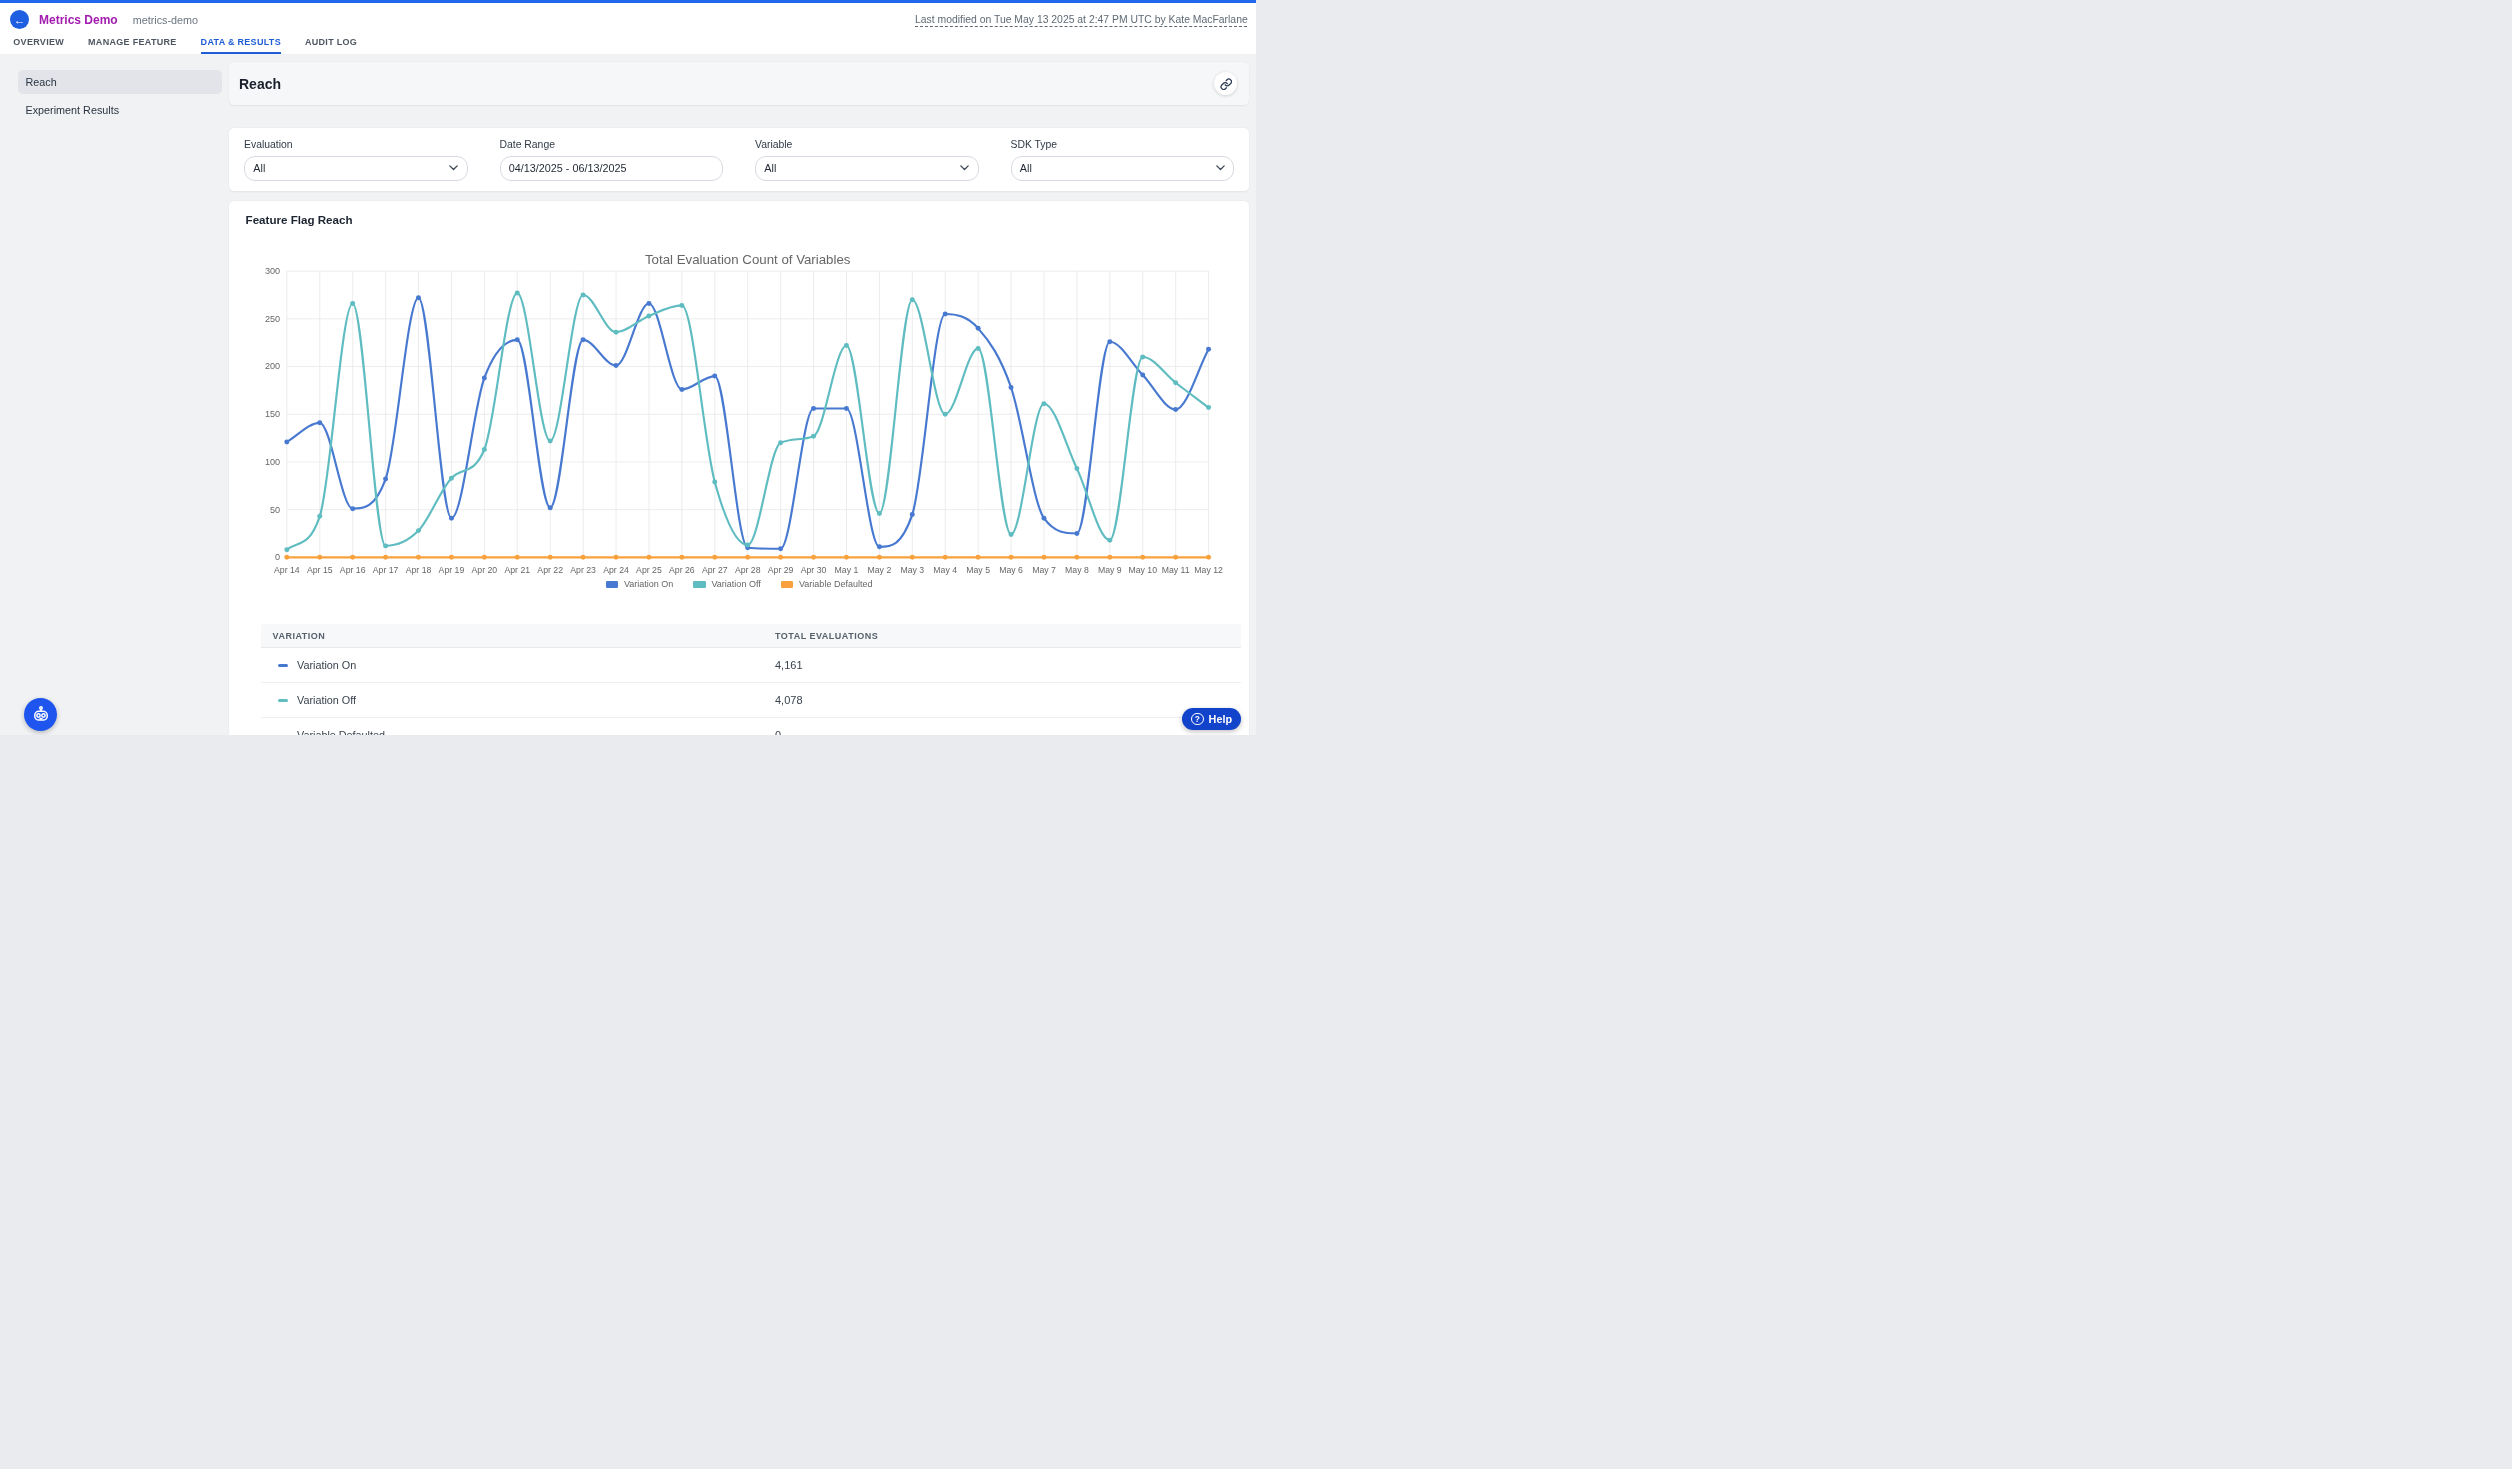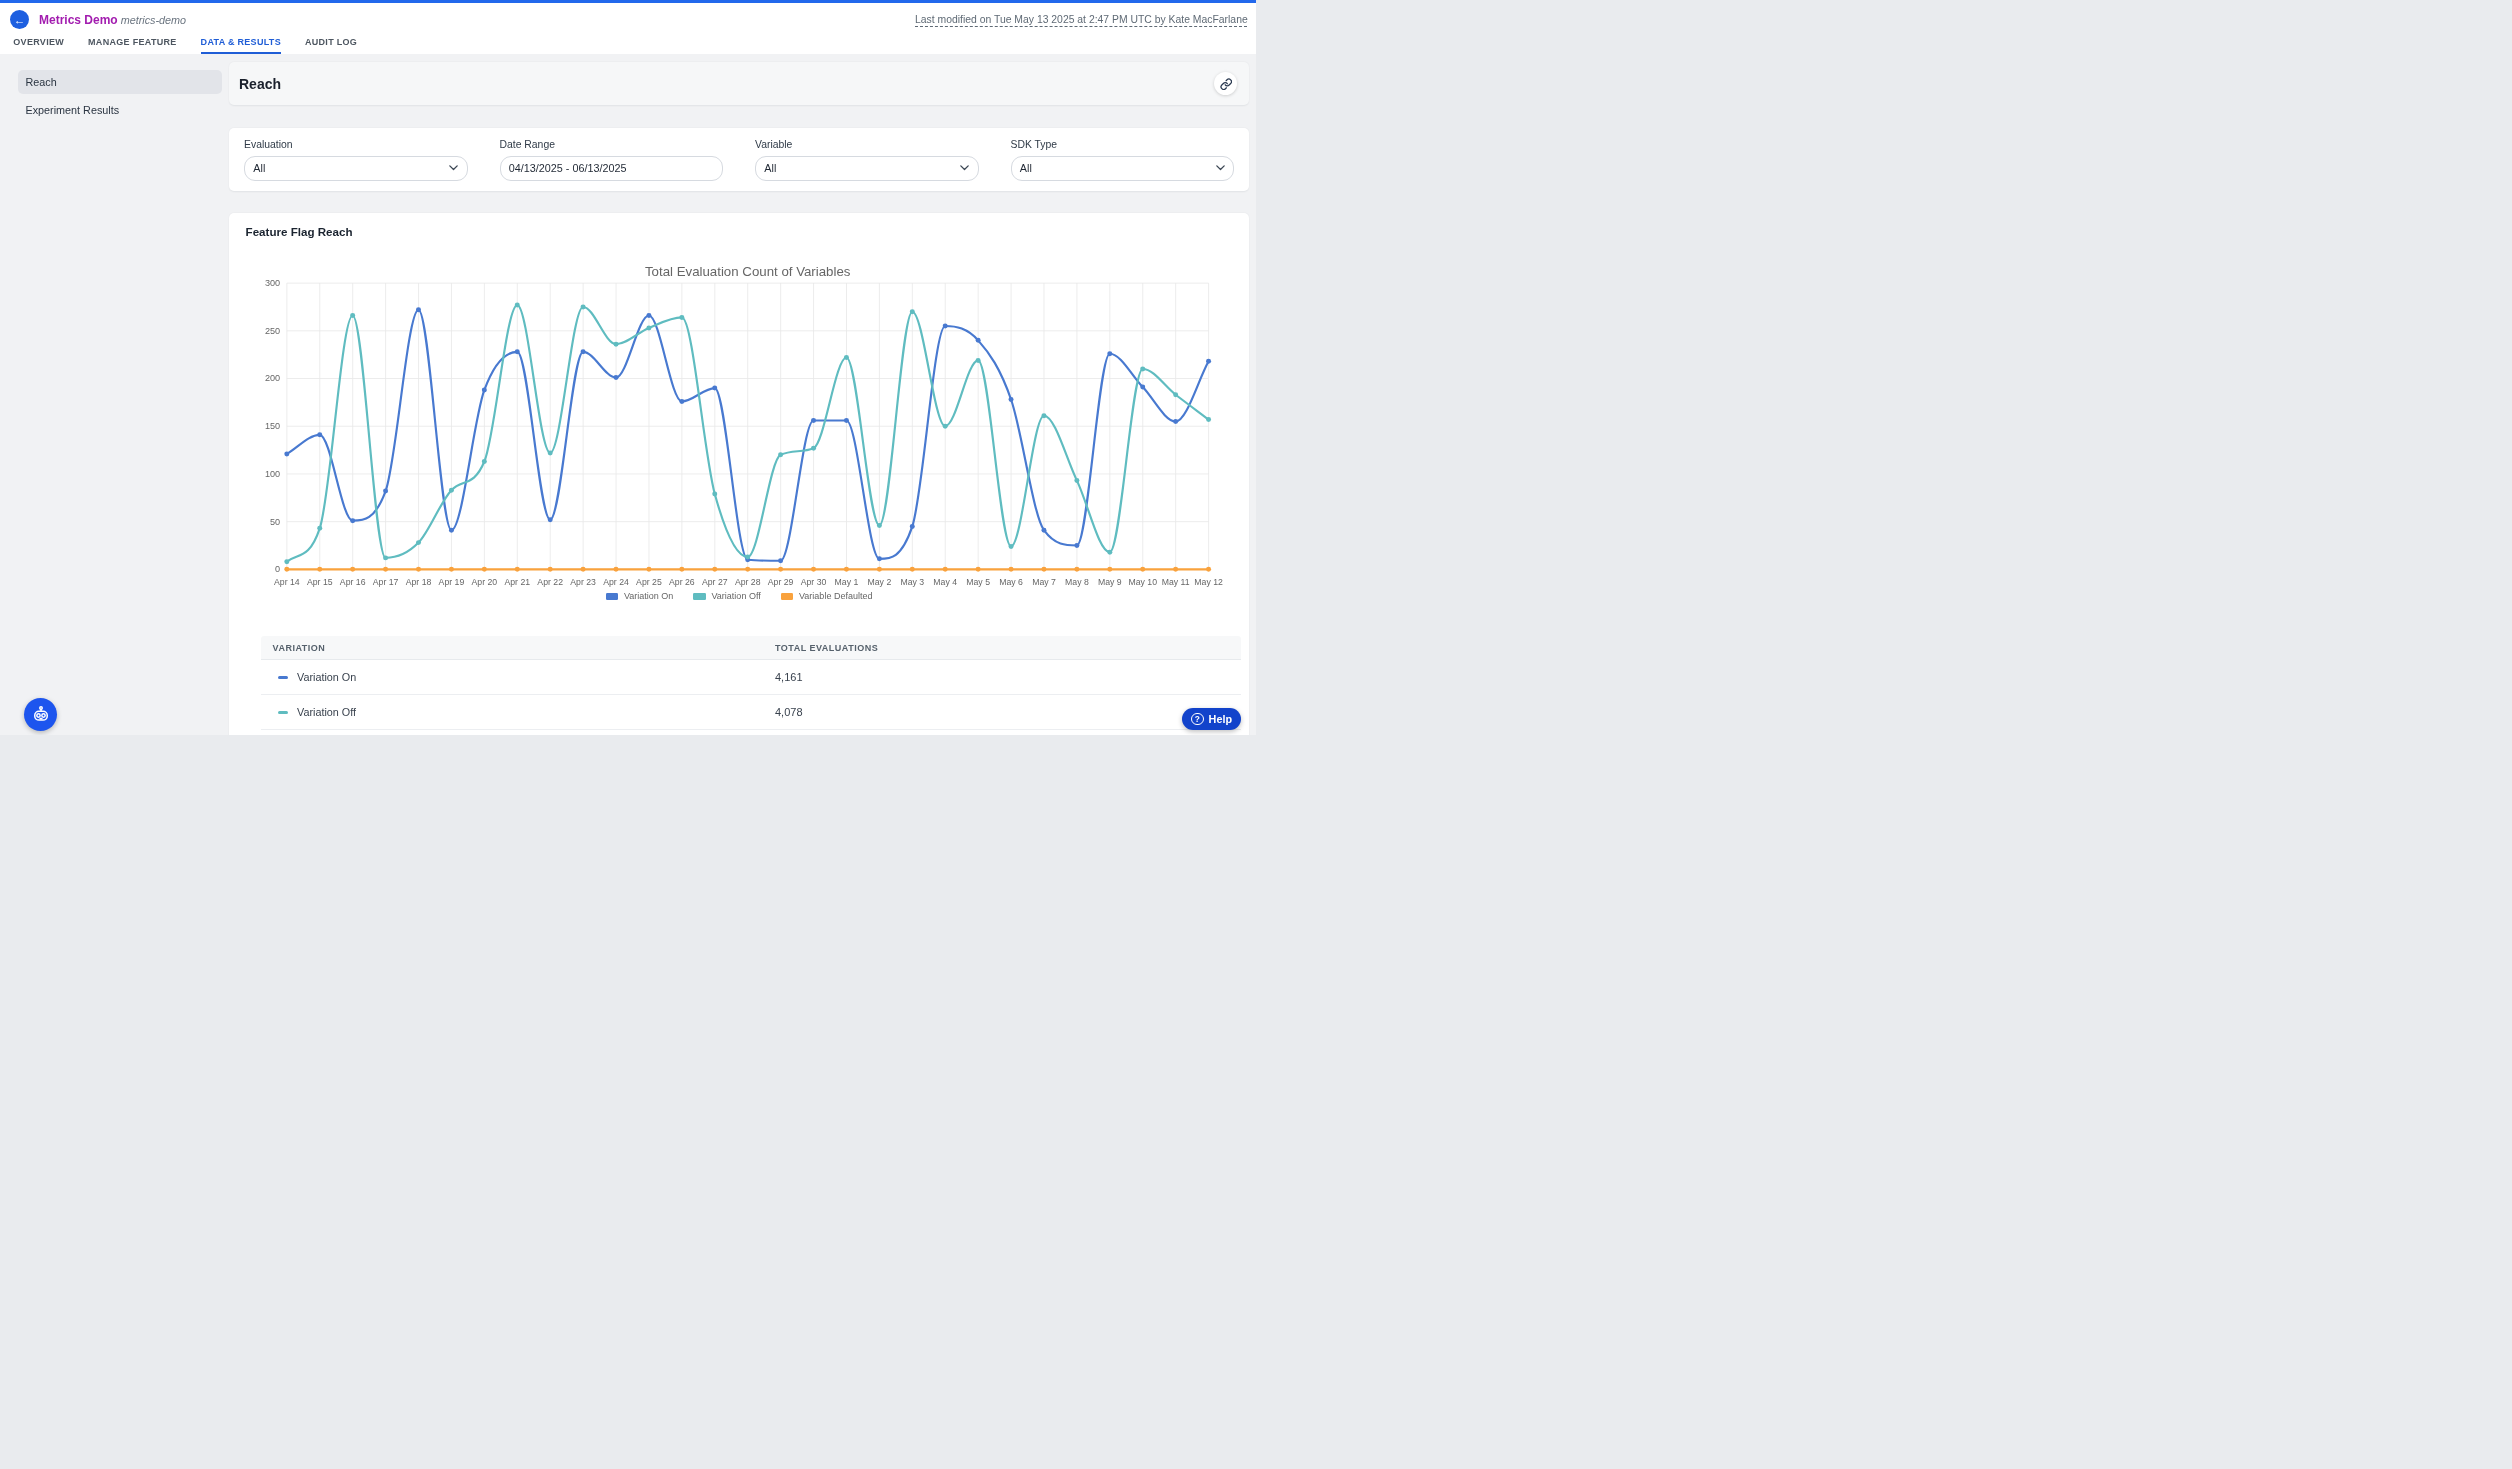--- a/index.html
+++ b/index.html
@@ -4,21 +4,21 @@
 <style>
   * { margin:0; padding:0; box-sizing:border-box; }
   body { font-family:"Liberation Sans", sans-serif; background:#e9ebee; }
   .viewport { position:relative; width:1256px; height:735px; overflow:hidden; background:#f1f2f4; }
 
   .topbar { height:3.3px; background:#2268ec; }
   .header { height:33px; background:#fff; display:flex; align-items:center; }
   .back-btn { width:19px; height:19px; border-radius:50%; background:#1d5fe0; color:#fff;
     display:flex; align-items:center; justify-content:center; font-size:11.6px; margin-left:10px; cursor:pointer; flex:0 0 auto; }
   .app-title { font-size:12px; font-weight:700; color:#a21caf; margin-left:10px; }
-  .app-slug { font-size:10.8px; color:#6b7580; margin-left:3px;font-style:italic; }
+  .app-slug { font-size:10.8px; color:#6b7580; margin-left:15px; }
   .last-modified { margin-left:auto; margin-right:8.3px; font-size:10.4px; color:#5f6a75;
     text-decoration:underline dashed 0.8px; text-underline-offset:2.5px; }
 
   .tabs { height:17.4px; background:#fff; display:flex; padding-left:13.3px; gap:24px; }
   .tab { font-size:9px; font-weight:700; letter-spacing:0.3px; color:#4d5660;
     border-bottom:2.1px solid transparent; cursor:pointer; line-height:13.3px; }
   .tab.active { color:#1f5dd6; border-bottom-color:#1f5dd6; }
 
   .content { position:absolute; top:54px; left:0; right:0; bottom:0; background:#f1f2f4; }
   .sidebar { position:absolute; left:18px; top:16px; width:204px; }
@@ -33,21 +33,21 @@
   .link-btn { position:absolute; right:11.6px; top:10px; width:23px; height:23px; border-radius:50%;
     background:#fff; box-shadow:0 0.8px 3.3px rgba(0,0,0,.18); display:flex; align-items:center; justify-content:center; cursor:pointer; }
 
   .filters-card { margin-top:23px; height:63px; padding:0 15px; display:grid;
     grid-template-columns:repeat(4,1fr); gap:32px; align-items:center; }
   .field-label { font-size:10.4px; color:#2f3a47; margin-bottom:5.8px; font-weight:500; }
   .field-control { height:25px; border:0.8px solid #d6dae0; border-radius:11px; background:#fff;
     display:flex; align-items:center; padding:0 8.3px; font-size:10.8px; color:#1f2733; cursor:pointer; }
   .field-control .chev { margin-left:auto; }
 
-  .chart-card { margin-top:22px; position:relative; height:544px; }
+  .chart-card { margin-top:10px; position:relative; height:544px; }
   .card-title { position:absolute; left:16.6px; top:11.6px; font-size:11.6px; font-weight:700; color:#1b2430; }
   #chart-svg { position:absolute; left:0; top:0; }
   .legend { position:absolute; left:0; top:378px; width:100%; display:flex; justify-content:center; gap:20px; }
   .legend-item { display:flex; align-items:center; gap:5.8px; }
   .legend-swatch { width:12.5px; height:7.5px; border-radius:1.2px; }
   .legend-label { font-size:9px; color:#666; }
 
   .reach-table { position:absolute; left:32px; top:423px; width:980px;text-align:center; }
   .thead { height:24px; background:#f7f8f9; border-radius:3.3px 3.3px 0 0; position:relative;
     border-bottom:0.8px solid #e7eaed; }

